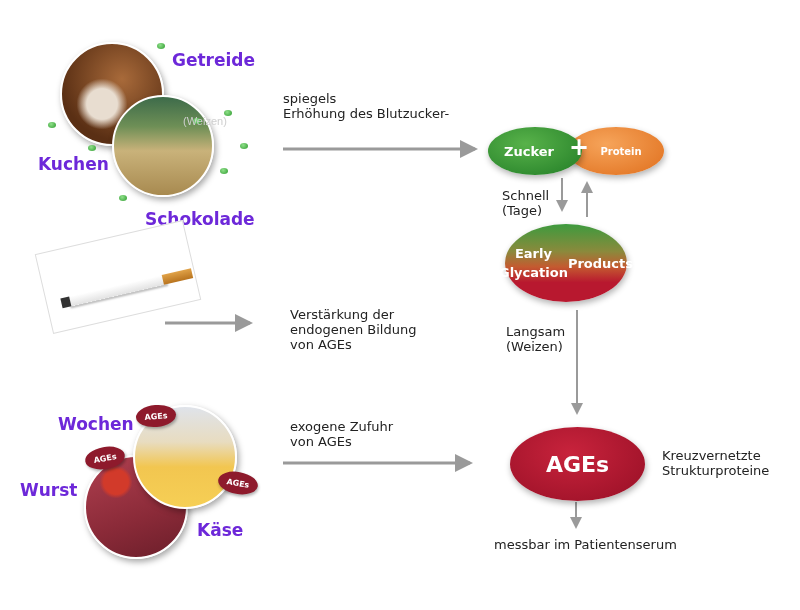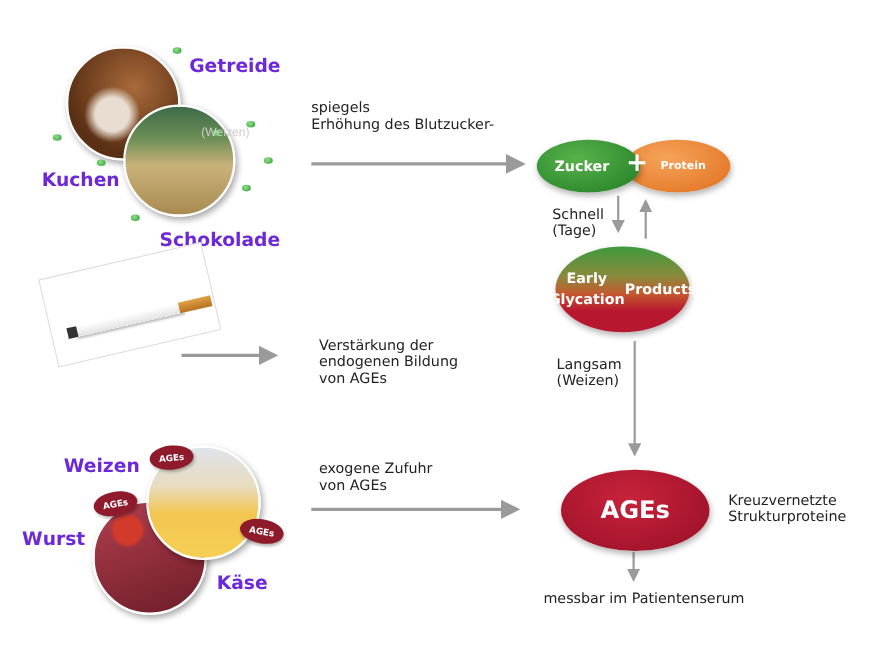--- a/index.html
+++ b/index.html
@@ -51,21 +51,21 @@
 
 <div class="abs" style="left:42px;top:236px;width:150px;height:80px;border:1px solid #ddd;transform:rotate(-13deg);background:#fff;overflow:hidden;">
   <div class="abs" style="left:22px;top:48px;width:100px;height:10px;background:linear-gradient(180deg,#fff,#e2e2e2);box-shadow:0 2px 2px rgba(0,0,0,0.25);"></div>
   <div class="abs" style="left:118px;top:48px;width:30px;height:10px;background:linear-gradient(180deg,#e0a248,#b8731e);"></div>
   <div class="abs" style="left:14px;top:48px;width:9px;height:10px;background:#333;"></div>
 </div>
 
 <div>
   <div class="photo" style="left:84px;top:455px;width:100px;height:100px;background:radial-gradient(circle at 30% 25%,#d23a2a 0 12%,transparent 16%),linear-gradient(160deg,#b04050,#8a2a38 60%,#6b1e2a);"></div>
   <div class="photo" style="left:133px;top:405px;width:100px;height:100px;background:linear-gradient(180deg,#dfe3ea 0%,#e8dcc0 35%,#f2c650 60%,#f6cf55 100%);"></div>
-  <span class="food-label" style="left:58px;top:414px;">Weizen</span>
+  <span class="food-label" style="left:58px;top:414px;">Wochen</span>
   <span class="food-label" style="left:20px;top:480px;">Wurst</span>
   <span class="food-label" style="left:197px;top:520px;">Käse</span>
   <div class="badge" style="left:136px;top:405px;transform:rotate(-5deg);">AGEs</div>
   <div class="badge" style="left:85px;top:447px;transform:rotate(-10deg);">AGEs</div>
   <div class="badge" style="left:218px;top:472px;transform:rotate(10deg);">AGEs</div>
 </div>
 
 <div class="txt" style="left:283px;top:91px;">
   <div>spiegels</div>
   <div>Erhöhung des Blutzucker-</div>

